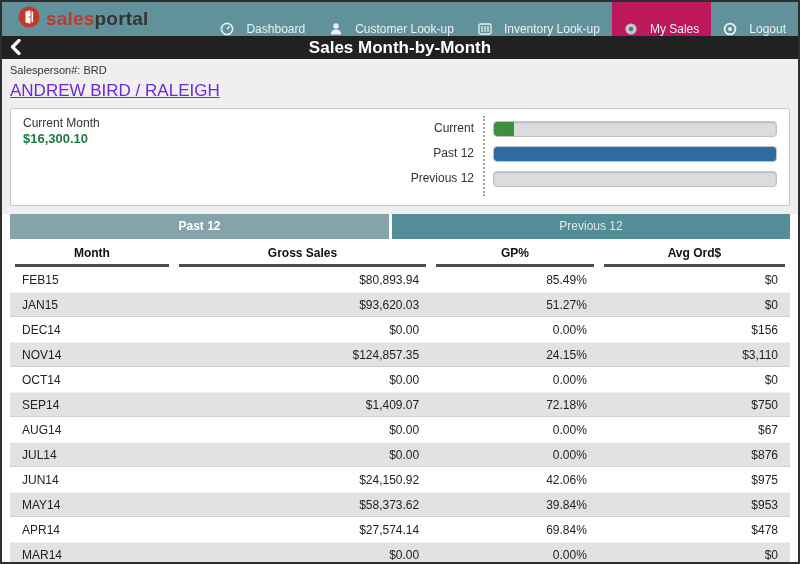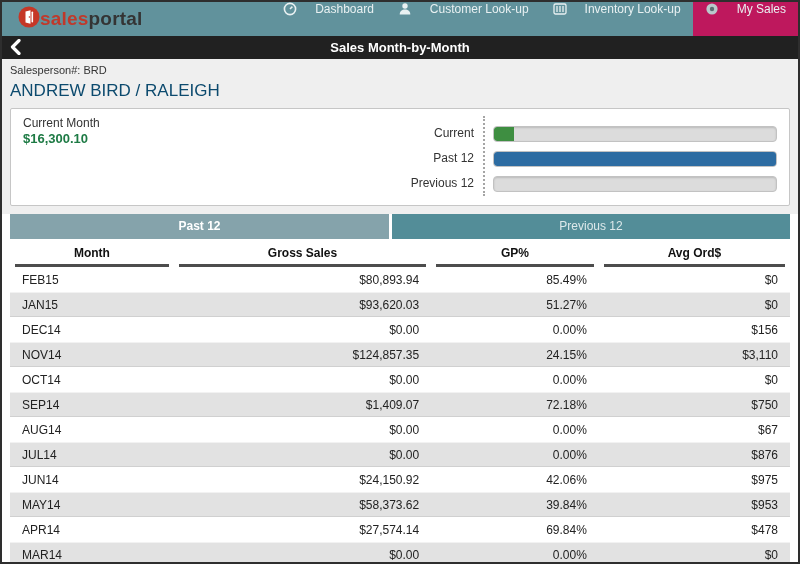--- a/index.html
+++ b/index.html
@@ -9,54 +9,54 @@
     width: 800px; height: 564px; margin: 0 auto;
     background: #ffffff; border: 2px solid #2e2e2e;
     display: flex; flex-direction: column; overflow: hidden;
   }
 
   
   .navbar {
     height: 34px; background: #61929c; display: flex; align-items: stretch;
     flex-shrink: 0;
   }
-  .brand { display: flex; align-items: center; padding: 0 10px; margin-left: 6px; }
+  .brand { display: flex; align-items: center; gap: 6px; padding: 0 10px; margin-left: 6px; }
   .brand-text { font-size: 19px; font-weight: bold; letter-spacing: .2px; }
   .brand-sales { color: #c0392b; }
   .brand-portal { color: #343434; }
   .nav-items { margin-left: auto; display: flex; align-items: stretch; }
   .nav-item {
-    display: flex; align-items: flex-start; gap: 18px; padding: 0 12px;
+    display: flex; align-items: flex-end; gap: 12px; padding: 0 12px;
     color: #e9f1f2; font-size: 12px; cursor: pointer; white-space: nowrap;
   }
   .nav-item.active { background: #be185d; }
   .nav-item svg { display: block; }
 
   
   .titlebar {
     height: 23px; background: #212121; color: #fff; display: flex;
     align-items: center; flex-shrink: 0; position: relative;
   }
   .back-btn { position: absolute; left: 8px; top: 3px; cursor: pointer; }
-  .title { width: 100%; text-align: center; font-size: 13px; font-weight: bold; }
+  .title { width: 100%; text-align: center; font-size: 17px; font-weight: bold; }
 
   
   .info-section { background: #efefef; padding: 5px 8px 8px 8px; flex-shrink: 0; }
   .sp-number { font-size: 11px; color: #333; margin-bottom: 5px; }
-  .sp-name { font-size: 17px; color: #0c4a6e; margin-bottom: 7px; }
+  .sp-name { font-size: 17px; color: #6d28d9; margin-bottom: 7px; text-decoration: underline; }
 
   .summary-panel {
     background: #fff; border: 1px solid #c6c6c6; border-radius: 2px;
     display: flex; padding: 7px 12px 9px 12px; min-height: 92px;
   }
   .metrics { display: flex; justify-content: space-between; }
   .metric-label { font-size: 12px; color: #333; line-height: 15px; }
   .metric-value { font-size: 13px; font-weight: bold; line-height: 15px; }
 
-  .bars-area { margin-left: auto; display: flex; align-items: flex-end; width: 375px; }
+  .bars-area { margin-left: auto; display: flex; align-items: flex-start; width: 375px; }
   .bar-labels { width: 72px; display:flex; flex-direction:column; }
   .bar-label { font-size: 12px; color: #333; text-align: right; height: 25px; line-height: 25px; }
   .bars-divider { border-left: 2px dotted #a5a5a5; height: 80px; margin: 0 8px 0 9px; }
   .bar-tracks { flex: 1; display:flex; flex-direction:column; }
   .bar-track-row { height: 25px; display:flex; align-items:center; }
   .bar-track {
     width: 100%; height: 16px; background: #dcdcdc; border: 1px solid #c2c2c2;
     border-radius: 4px; overflow: hidden;
     box-shadow: inset 0 1px 2px rgba(0,0,0,.15);
   }
@@ -132,20 +132,29 @@
         <span>Inventory Look-up</span>
       </div>
       <div class="nav-item active">
         <span>
           <svg width="14" height="14" viewBox="0 0 14 14">
             <circle cx="7" cy="7" r="5.6" fill="#b9c9cc"></circle>
             <circle cx="7" cy="7" r="2.2" fill="#5b6e72"></circle>
           </svg>
         </span>
         <span>My Sales</span>
+      </div>
+      <div class="nav-item">
+        <span>
+          <svg width="14" height="14" viewBox="0 0 14 14">
+            <circle cx="7" cy="7" r="5.4" fill="none" stroke="#e9f1f2" stroke-width="1.8"></circle>
+            <circle cx="7" cy="7" r="1.9" fill="#e9f1f2"></circle>
+          </svg>
+        </span>
+        <span>Logout</span>
       </div>
     </div>
   </div>
 
   <div class="titlebar">
     <span class="back-btn">
       <svg width="11" height="16" viewBox="0 0 11 16">
         <polyline points="9,1.5 2.5,8 9,14.5" fill="none" stroke="#ffffff" stroke-width="3.2" stroke-linecap="round" stroke-linejoin="round"></polyline>
       </svg>
     </span>

